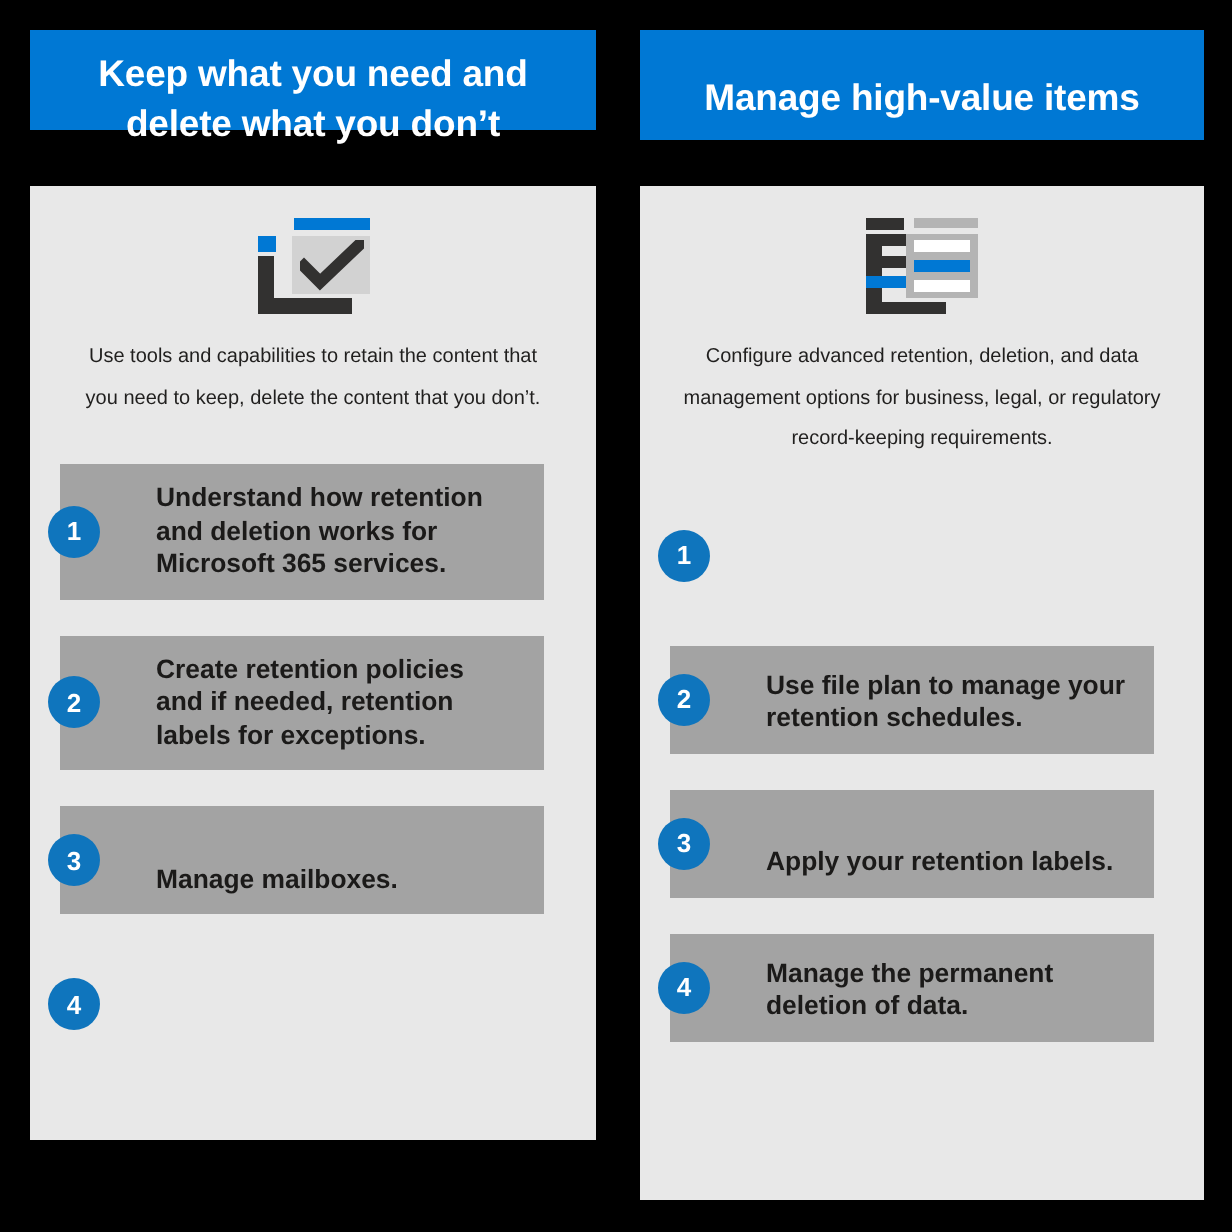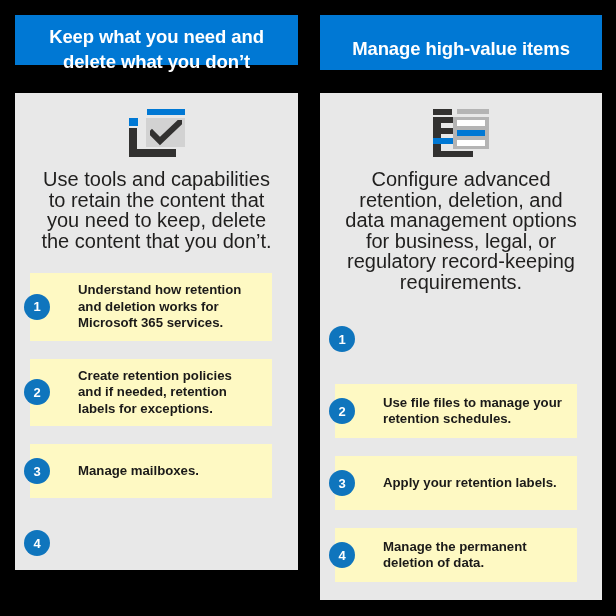--- a/index.html
+++ b/index.html
@@ -69,21 +69,21 @@
     display: flex;
     align-items: center;
     justify-content: center;
     padding-top: 8px;
     box-sizing: border-box;
   }
 
   
   .intro {
     color: #201f1e;
-    font-size: 20px;
+    font-size: 10px;
     line-height: 20.5px;
     text-align: center;
     padding: 4px 22px 0 22px;
     box-sizing: border-box;
   }
   #column-right .intro { padding-left: 18px; padding-right: 18px; }
 
   
   .steps {
     position: relative;
@@ -94,24 +94,24 @@
   .step {
     position: relative;
     margin: 0 0 18px 0;
     padding-left: 15px;   
     box-sizing: border-box;
     min-height: 54px;
   }
   .step:last-child { margin-bottom: 0; }
 
   .step-card {
-    background: #fef9c3;
+    background: #a3a3a3;
     min-height: 54px;
     display: flex;
-    align-items: center;
+    align-items: flex-end;
     padding: 9px 14px 9px 48px;
     box-sizing: border-box;
     width: 100%;
   }
   #column-left  .step-card { width: 242px; }
   #column-right .step-card { width: 242px; }
 
   .step-badge {
     position: absolute;
     left: 9px;
@@ -282,21 +282,21 @@
 
       <div class="steps">
 
         <div class="step">
           <div class="step-badge">1</div>
         </div>
 
         <div class="step">
           <div class="step-badge">2</div>
           <div class="step-card">
-            <span class="step-text">Use file files to manage your retention schedules.</span>
+            <span class="step-text">Use file plan to manage your retention schedules.</span>
           </div>
         </div>
 
         <div class="step">
           <div class="step-badge">3</div>
           <div class="step-card">
             <span class="step-text">Apply your retention labels.</span>
           </div>
         </div>
 

